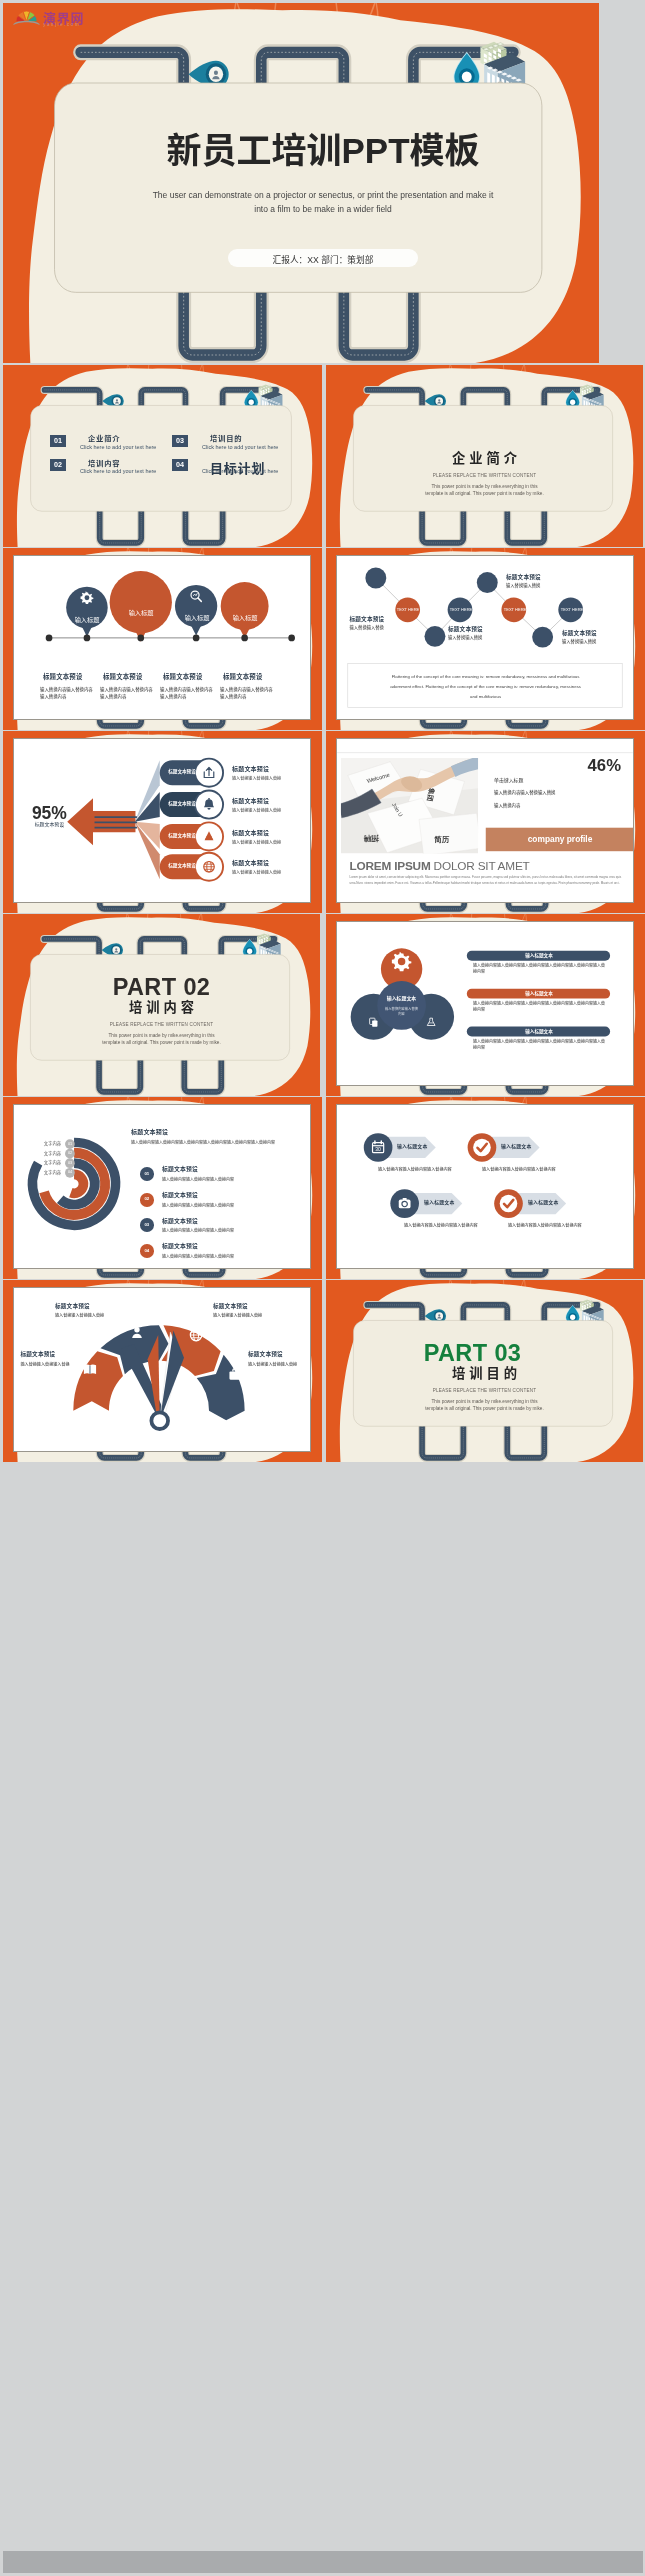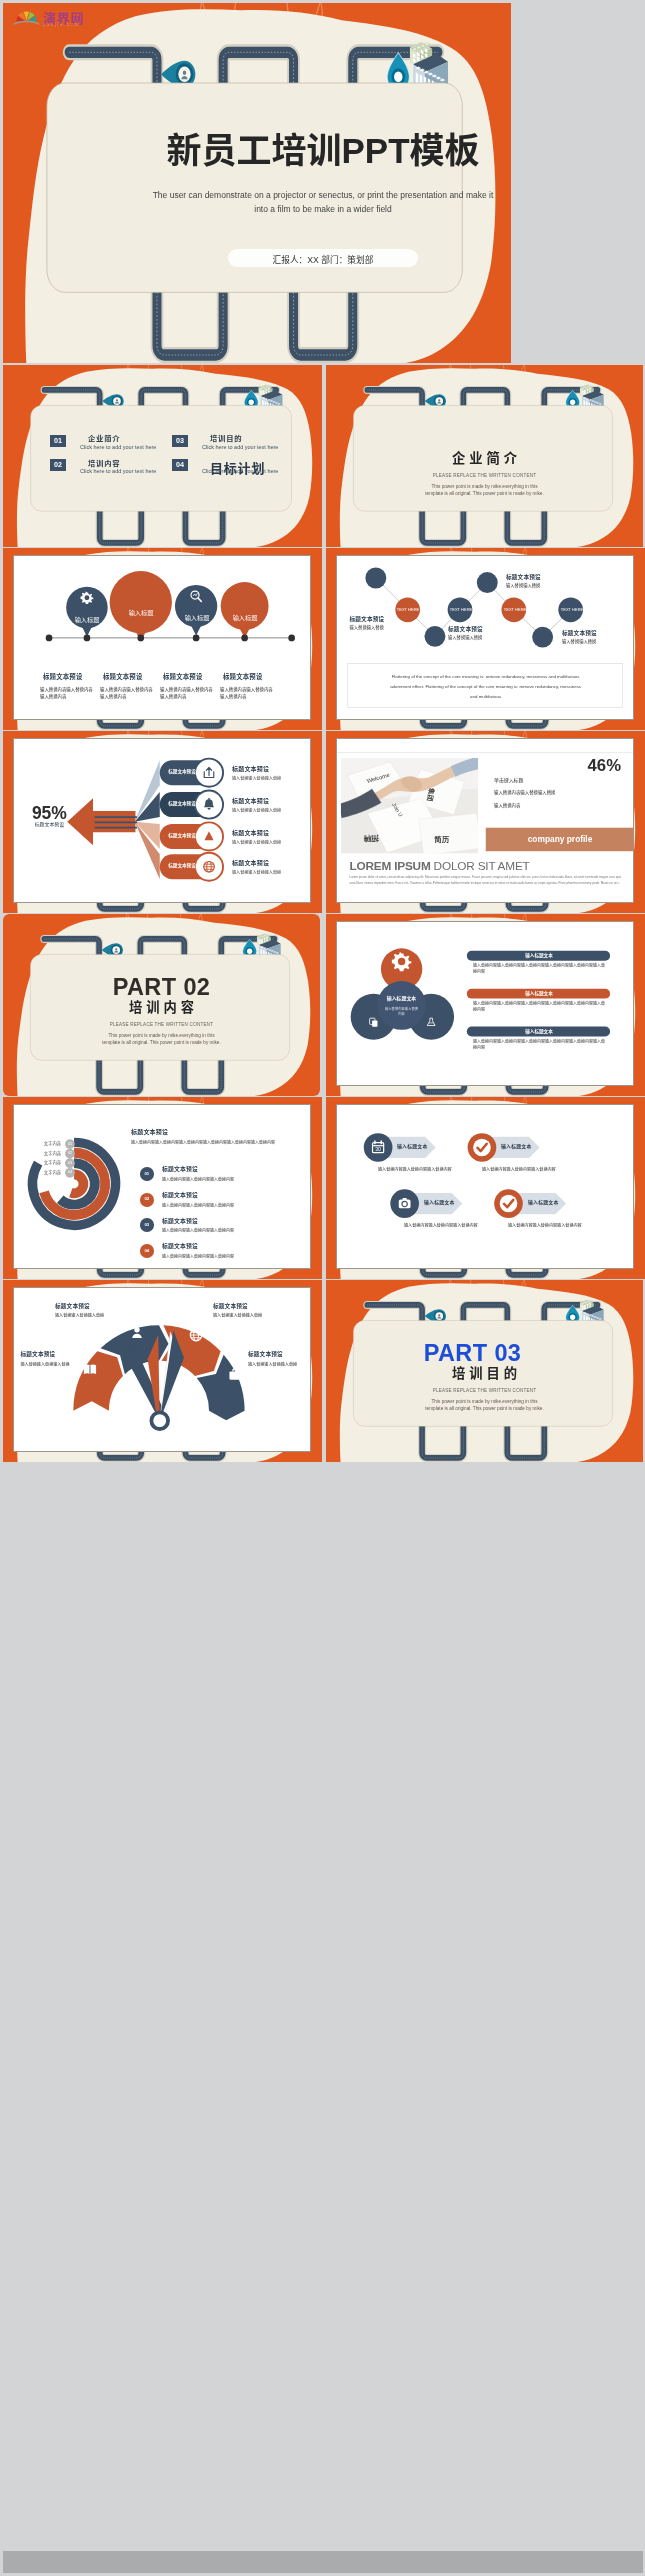--- a/index.html
+++ b/index.html
@@ -12,21 +12,21 @@
 .tw{position:absolute;}
 .cn{font-family:"Liberation Sans","Noto Sans CJK SC",sans-serif;}
 .board{position:absolute;background:#fff;outline:0.6px solid #9a968d;}
 .bottombar{position:absolute;background:#a9abad;}
 
 </style>
 </head>
 <body>
 
 <div class="page">
-<div class="slide" style="left:3px;top:3px;width:508px;height:360px;">
+<div class="slide" style="left:3px;top:3px;width:596px;height:360px;">
       <svg class="sv" viewBox="0 0 960 540" preserveAspectRatio="none" xmlns="http://www.w3.org/2000/svg" style="">
         <rect width="960" height="540" fill="#e2591f"></rect>
         <g stroke="#ec8654" stroke-width="2.4" fill="none">
           <path d="M 372 26 A 116 116 0 0 1 604 26"></path>
           <path d="M 430 -70 A 66 104 0 0 1 430 40"></path>
           <path d="M 546 -70 A 66 104 0 0 0 546 40"></path>
           <path d="M 376 -4 A 116 116 0 0 0 600 -4"></path>
         </g>
         <path fill="#f3efe2" d="M 44 540 C 40 460 42 400 48 356 C 56 296 62 250 76 204 C 90 156 108 116 134 86 C 160 55 200 32 250 20 C 310 8 380 8 450 11 C 520 9 580 14 640 26 C 720 34 800 42 856 72 C 898 96 914 142 924 200 C 934 270 932 334 922 392 C 908 452 876 496 826 520 C 792 538 740 546 702 542 Z"></path>
         <path d="M 291 300 V 514 a 14 14 0 0 0 14 14 H 402 a 14 14 0 0 0 14 -14 V 300" fill="none" stroke="#d3cfc2" stroke-width="24.0" stroke-linejoin="round" stroke-linecap="round"></path>
@@ -870,21 +870,21 @@
         <rect x="196" y="117" width="195" height="31" fill="#c4825f"></rect>
       </svg>
       <div class="t" style="left:201px;top:27px;font-size:16.7px;color:#2f2f2f;line-height:1;width:94px;text-align:right;font-weight:bold;">46%</div>
       <div class="t cn" style="left:168px;top:47px;font-size:4.9px;color:#333;line-height:1.35;">单击键入标题</div>
       <div class="t cn" style="left:168px;top:59px;font-size:4.4px;color:#333;line-height:1.35;">输入替换内容输入替换输入替换</div>
       <div class="t cn" style="left:168px;top:72px;font-size:4.4px;color:#333;line-height:1.35;">输入替换内容</div>
       <div class="t cn" style="left:160px;top:103px;font-size:8.4px;color:#fff;line-height:1.35;width:148px;text-align:center;font-weight:bold;">company profile</div>
       <div class="t" style="left:23.5px;top:128px;font-size:11.8px;color:#6d6d6d;letter-spacing:-0.2px;"><b>LOREM IPSUM</b><span> DOLOR SIT AMET</span></div>
       <div class="tw" style="left:23.5px;top:144px;font-size:3px;color:#7a7a7a;line-height:1.85;width:273px;">Lorem ipsum dolor sit amet, consectetuer adipiscing elit. Maecenas porttitor congue massa. Fusce posuere, magna sed pulvinar ultricies, purus lectus malesuada libero, sit amet commodo magna eros quis urna.Nunc viverra imperdiet enim. Fusce est. Vivamus a tellus.Pellentesque habitant morbi tristique senectus et netus et malesuada fames ac turpis egestas. Proin pharetra nonummy pede. Mauris et orci.</div>
     </div>
-<div class="slide" style="left:3px;top:914px;width:317px;height:182px;border-radius:6px;">
+<div class="slide" style="left:3px;top:914px;width:317px;height:182px;">
       <svg class="sv" viewBox="0 0 960 540" preserveAspectRatio="none" xmlns="http://www.w3.org/2000/svg" style="">
         <rect width="960" height="540" fill="#e2591f"></rect>
         <g stroke="#ec8654" stroke-width="2.4" fill="none">
           <path d="M 372 26 A 116 116 0 0 1 604 26"></path>
           <path d="M 430 -70 A 66 104 0 0 1 430 40"></path>
           <path d="M 546 -70 A 66 104 0 0 0 546 40"></path>
           <path d="M 376 -4 A 116 116 0 0 0 600 -4"></path>
         </g>
         <path fill="#f3efe2" d="M 44 540 C 40 460 42 400 48 356 C 56 296 62 250 76 204 C 90 156 108 116 134 86 C 160 55 200 32 250 20 C 310 8 380 8 450 11 C 520 9 580 14 640 26 C 720 34 800 42 856 72 C 898 96 914 142 924 200 C 934 270 932 334 922 392 C 908 452 876 496 826 520 C 792 538 740 546 702 542 Z"></path>
         <path d="M 291 300 V 514 a 14 14 0 0 0 14 14 H 402 a 14 14 0 0 0 14 -14 V 300" fill="none" stroke="#d3cfc2" stroke-width="24.0" stroke-linejoin="round" stroke-linecap="round"></path>
@@ -1575,21 +1575,21 @@
           </g>
         </g>
         <g transform="translate(796,124) scale(0.42)" fill="#c9c9c3">
           <circle cx="0" cy="0" r="8"></circle>
           <circle cx="12" cy="-4.5" r="11"></circle>
           <circle cx="25" cy="1" r="8"></circle>
           <rect x="-2" y="-1" width="29" height="10" rx="5"></rect>
         </g>
         <rect x="83" y="120" width="785" height="314" rx="34" fill="#f1ede0" stroke="#bfb9a6" stroke-width="1.2"></rect>
       </svg>
-      <div class="t" style="left:0;top:62px;width:293px;text-align:center;font-size:23.5px;font-weight:bold;color:#1d4ed8;letter-spacing:0.4px;line-height:1;">PART 03</div>
+      <div class="t" style="left:0;top:62px;width:293px;text-align:center;font-size:23.5px;font-weight:bold;color:#15803d;letter-spacing:0.4px;line-height:1;">PART 03</div>
       <div class="t cn" style="left:0;top:87px;width:317px;text-align:center;font-size:13.3px;font-weight:bold;color:#252525;letter-spacing:4px;text-indent:4px;line-height:1;">培训目的</div>
       <div class="t" style="left:0;top:109px;width:317px;text-align:center;font-size:4.6px;color:#6b6660;letter-spacing:0.2px;line-height:1;">PLEASE REPLACE THE WRITTEN  CONTENT</div>
       <div class="t" style="left:0;top:120px;width:317px;text-align:center;font-size:4.7px;color:#5f5a54;line-height:1;">This power point is made by mike.everything in this</div>
       <div class="t" style="left:0;top:127px;width:317px;text-align:center;font-size:4.7px;color:#5f5a54;line-height:1;">template is all original. This power point is made by mike.</div>
     </div>
 <div class="bottombar" style="left:3px;top:2551px;width:640px;height:22px;"></div>
 </div>
 
 
 </body></html>

